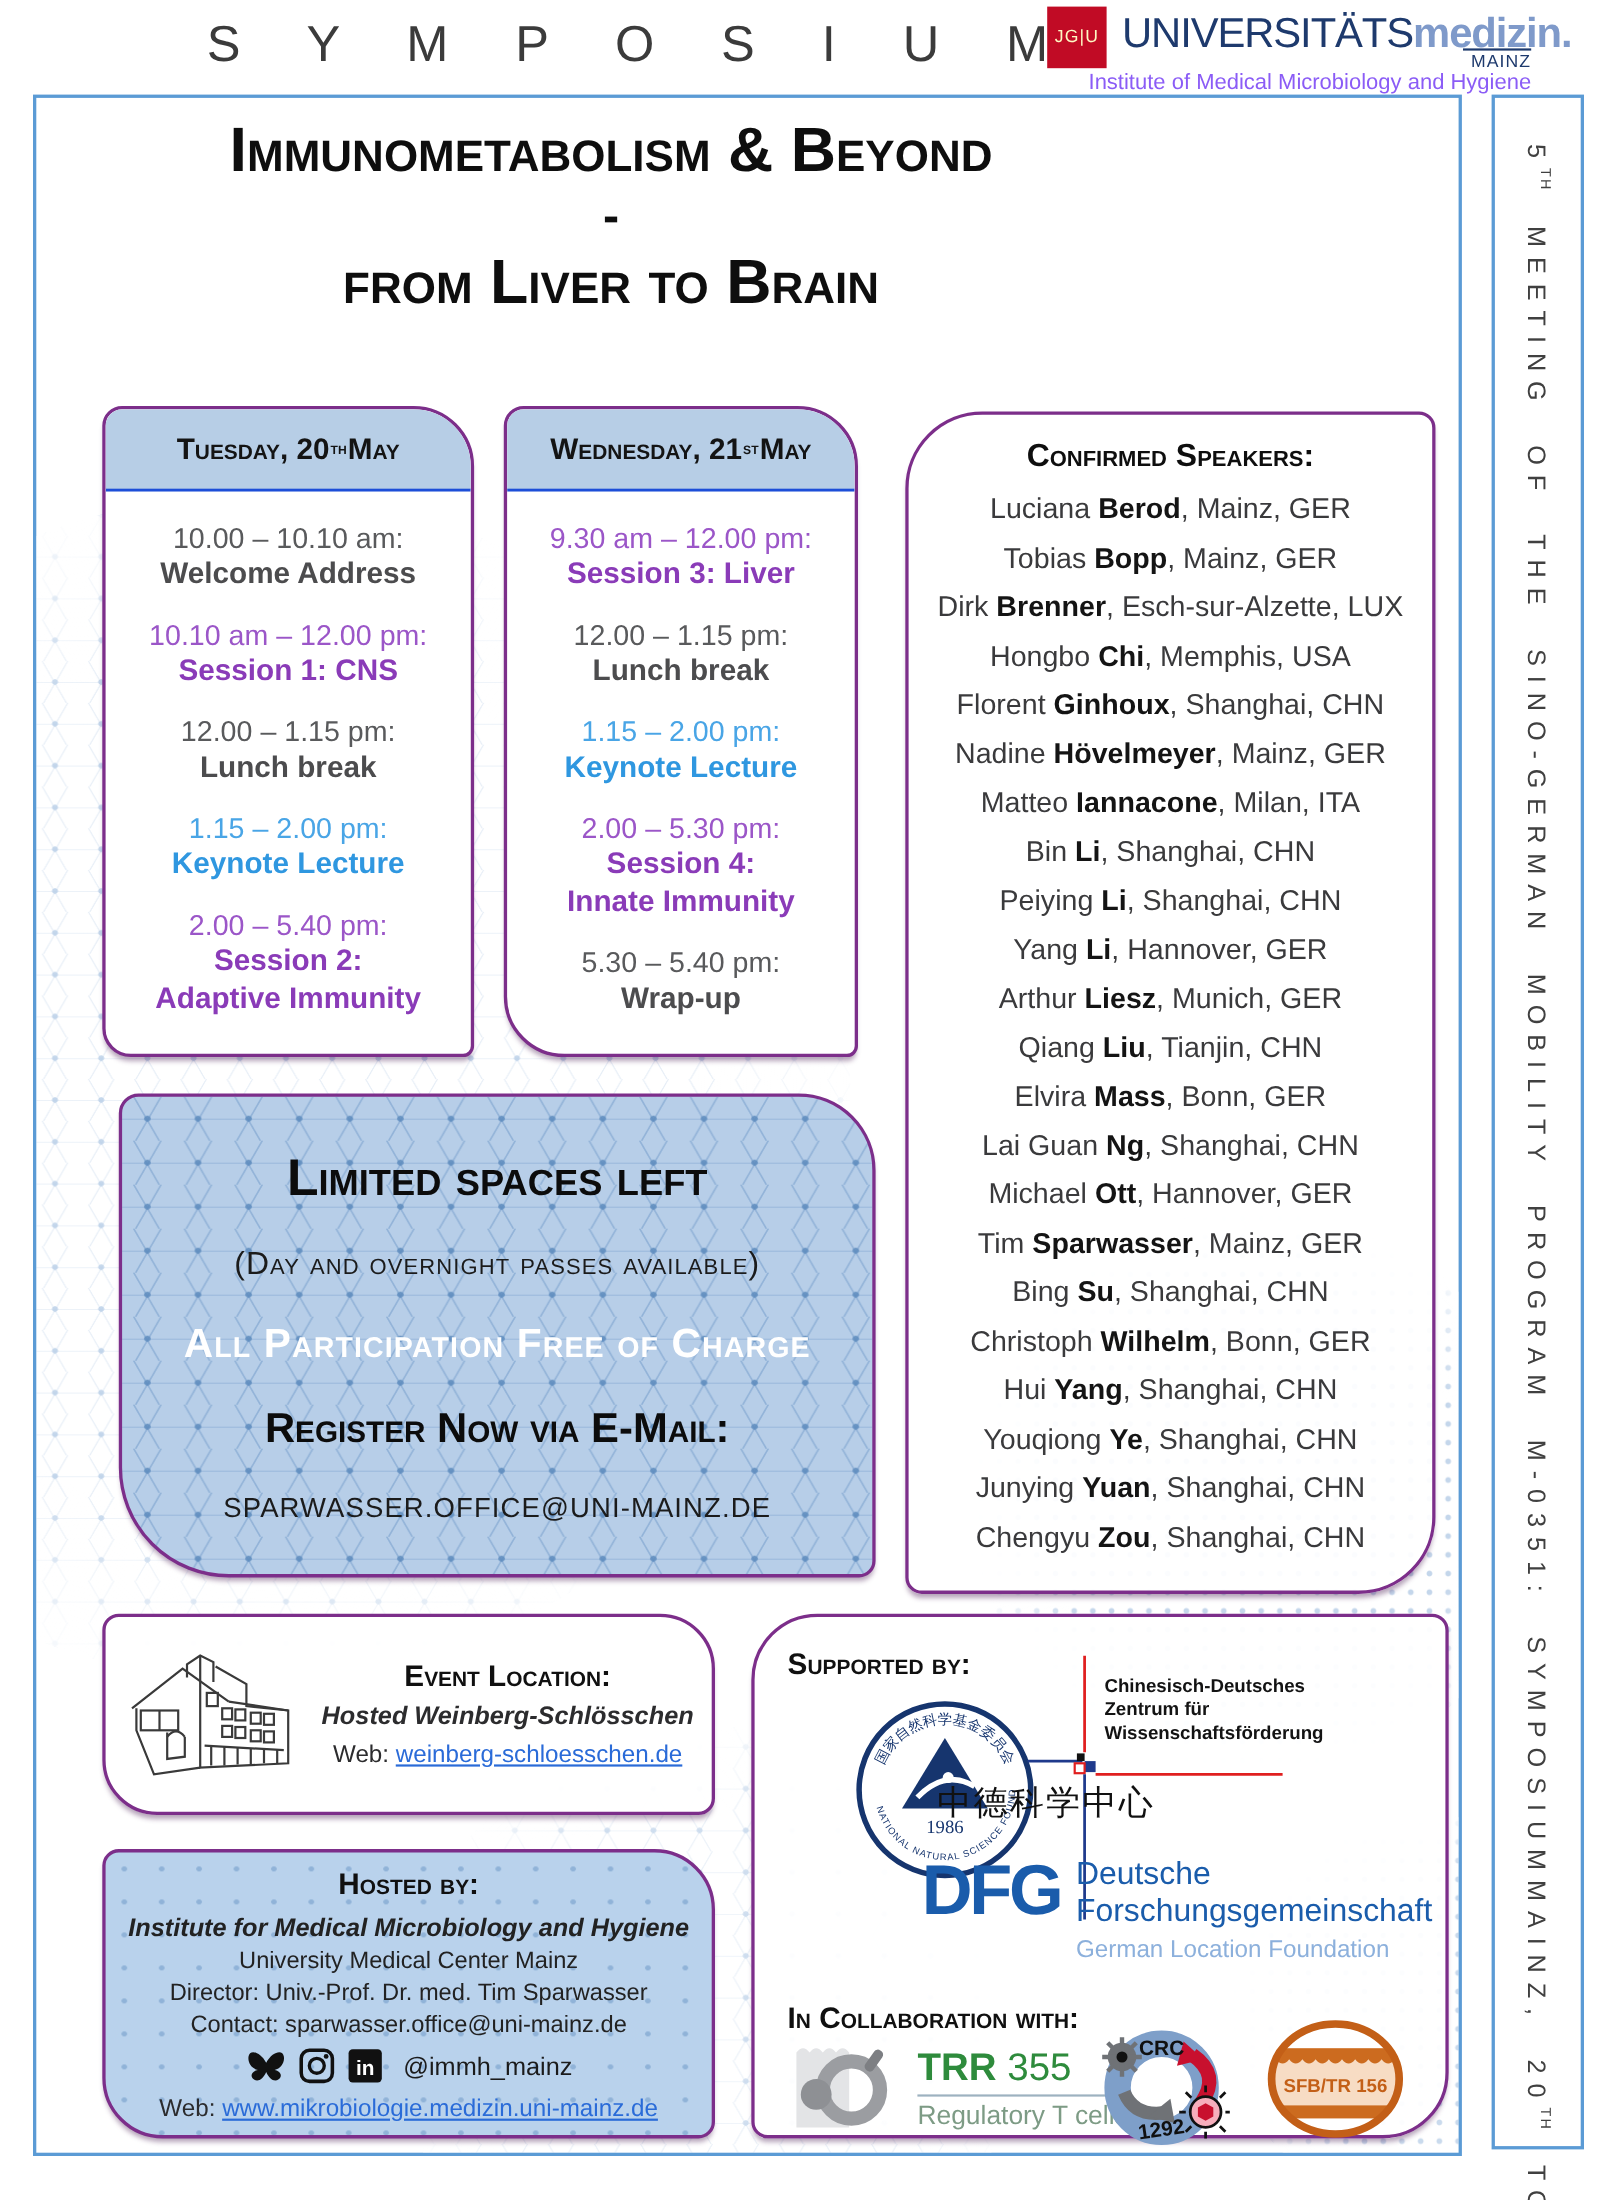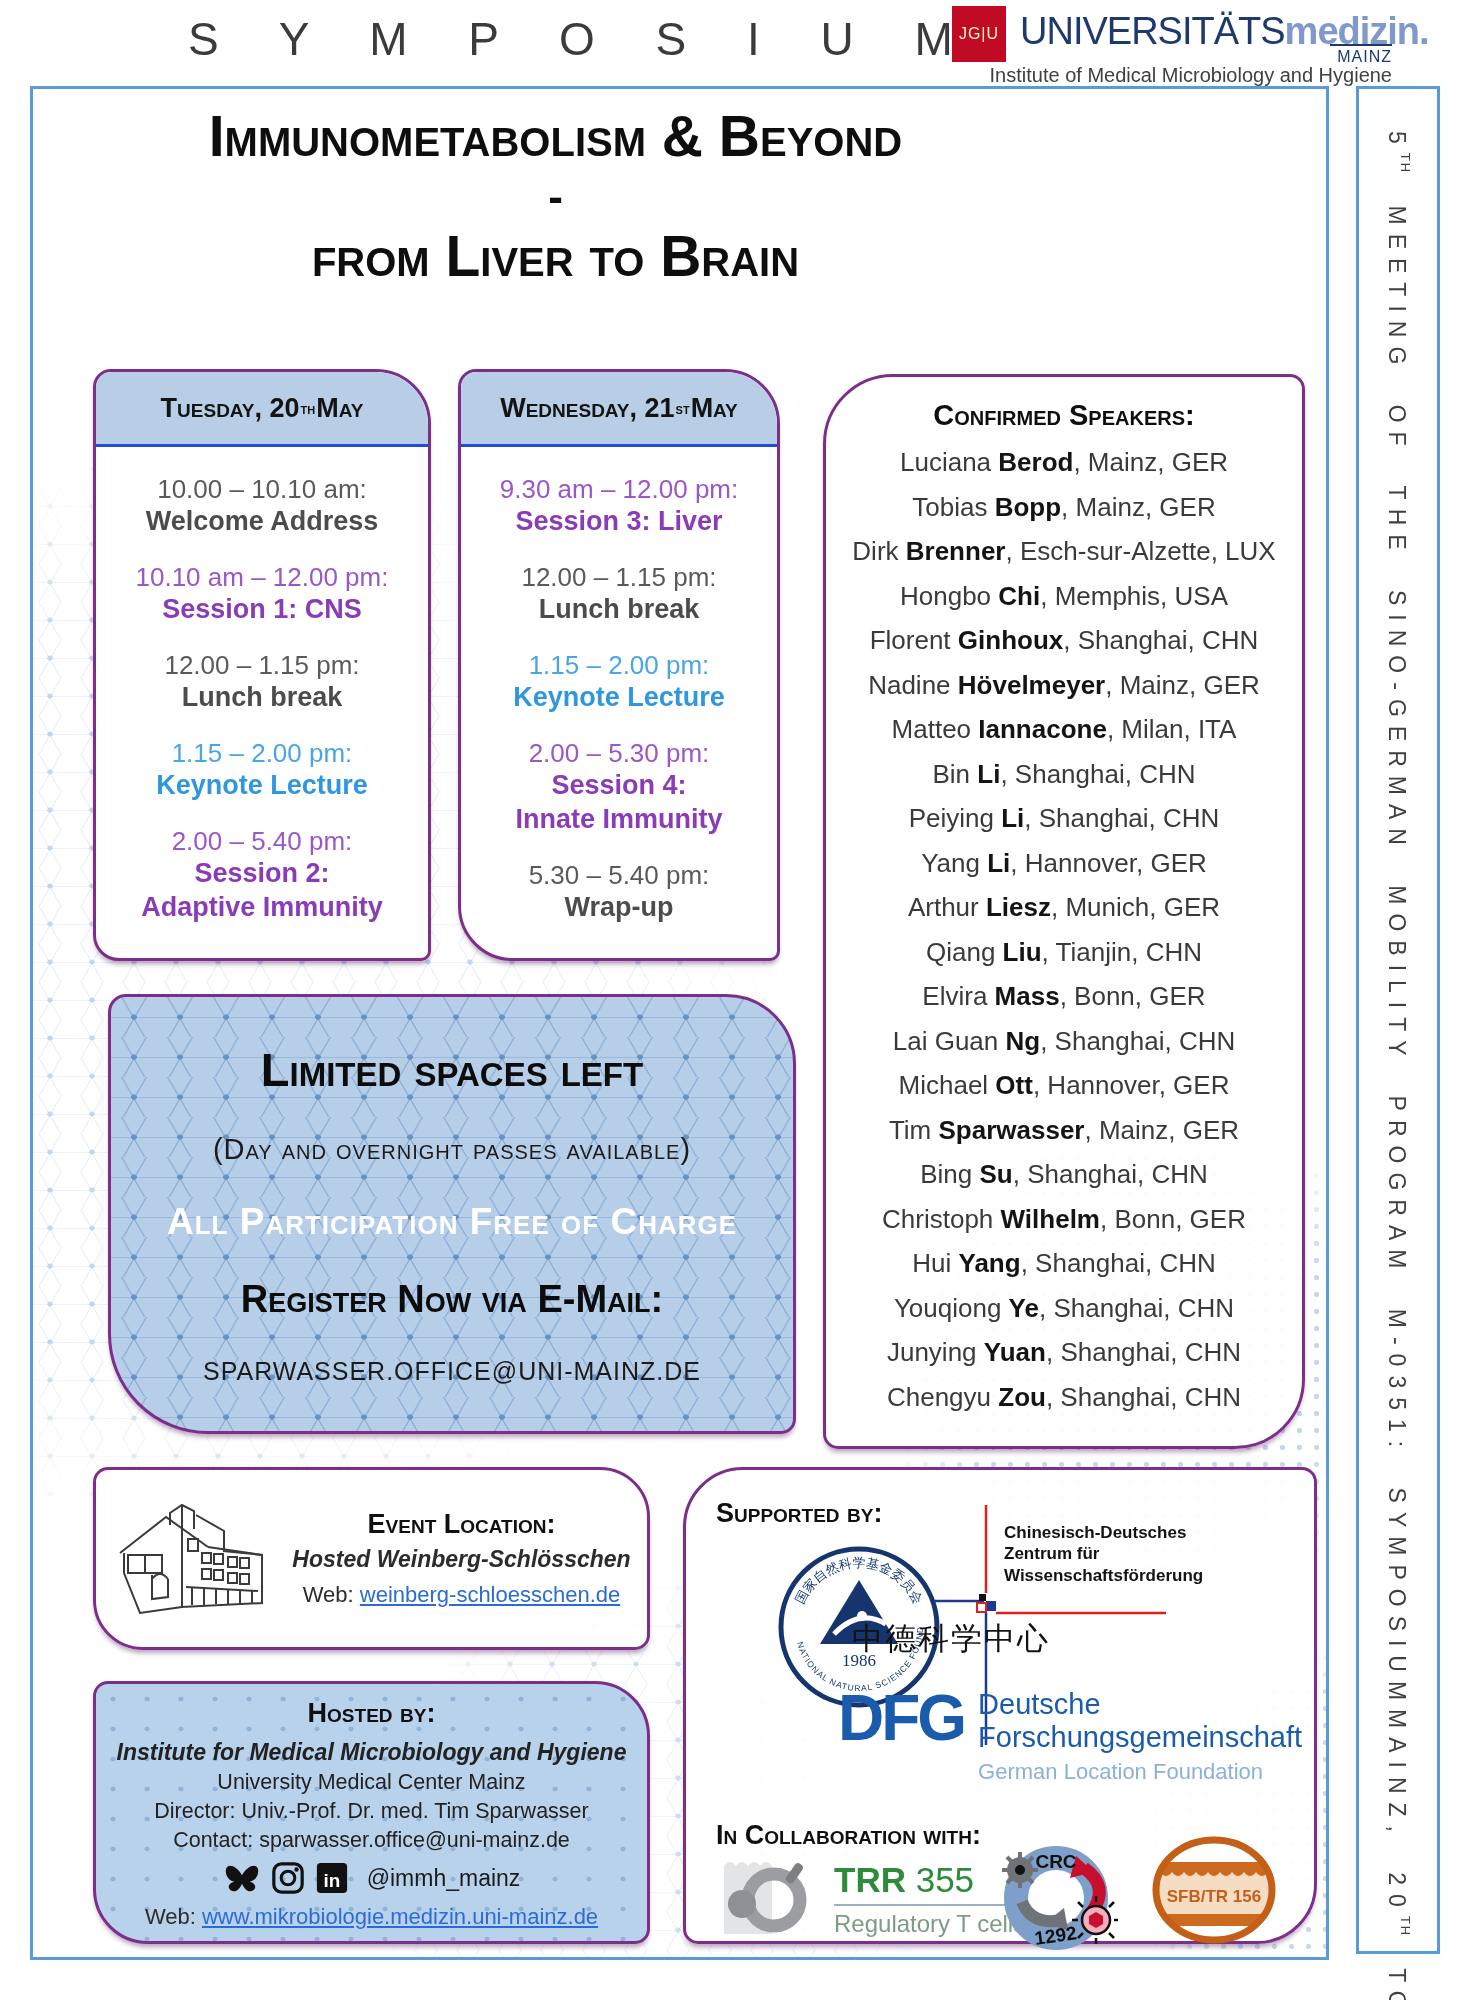--- a/index.html
+++ b/index.html
@@ -8,21 +8,21 @@
 
   
   .symposium{position:absolute;left:188px;top:12px;font-size:46px;letter-spacing:24px;color:#3b3b3b;font-weight:400;}
   .jgu{position:absolute;left:952px;top:6px;width:54px;height:56px;background:#c10b25;color:#fef9c3;
        display:flex;align-items:center;justify-content:center;font-size:16px;font-weight:400;letter-spacing:1px;}
   .wordmark{position:absolute;left:1020px;top:10px;font-size:38px;white-space:nowrap;}
   .wm-reg{color:#1e3a6d;font-weight:400;letter-spacing:-1px;}
   .wm-bold{color:#7f9aca;font-weight:700;letter-spacing:-1px;}
   .mainz{position:absolute;left:1330px;top:44px;width:62px;border-top:2px solid #1e3a6d;color:#1e3a6d;
          font-size:16px;text-align:right;padding-top:2px;letter-spacing:1px;}
-  .institute{position:absolute;left:690px;top:64px;width:702px;text-align:right;color:#404040;font-size:20px;font-weight:500;}
+  .institute{position:absolute;left:690px;top:64px;width:702px;text-align:right;color:#8b5cf6;font-size:20px;font-weight:500;}
 
   
   .main-frame{position:absolute;left:30px;top:86px;width:1293px;height:1868px;border:3px solid #5b9bd5;background:#fff;overflow:hidden;}
   .side-frame{position:absolute;left:1356px;top:86px;width:84px;height:1868px;border:3px solid #5b9bd5;background:#fff;
               display:flex;flex-direction:column;justify-content:space-between;align-items:center;padding:42px 0 24px 0;box-sizing:border-box;}
   .v-text{writing-mode:vertical-rl;font-size:23px;color:#404040;letter-spacing:9px;word-spacing:16px;white-space:nowrap;}
   .v-text sup{font-size:13px;letter-spacing:2px;}
 
   
   .sphere{position:absolute;border-radius:50%;

